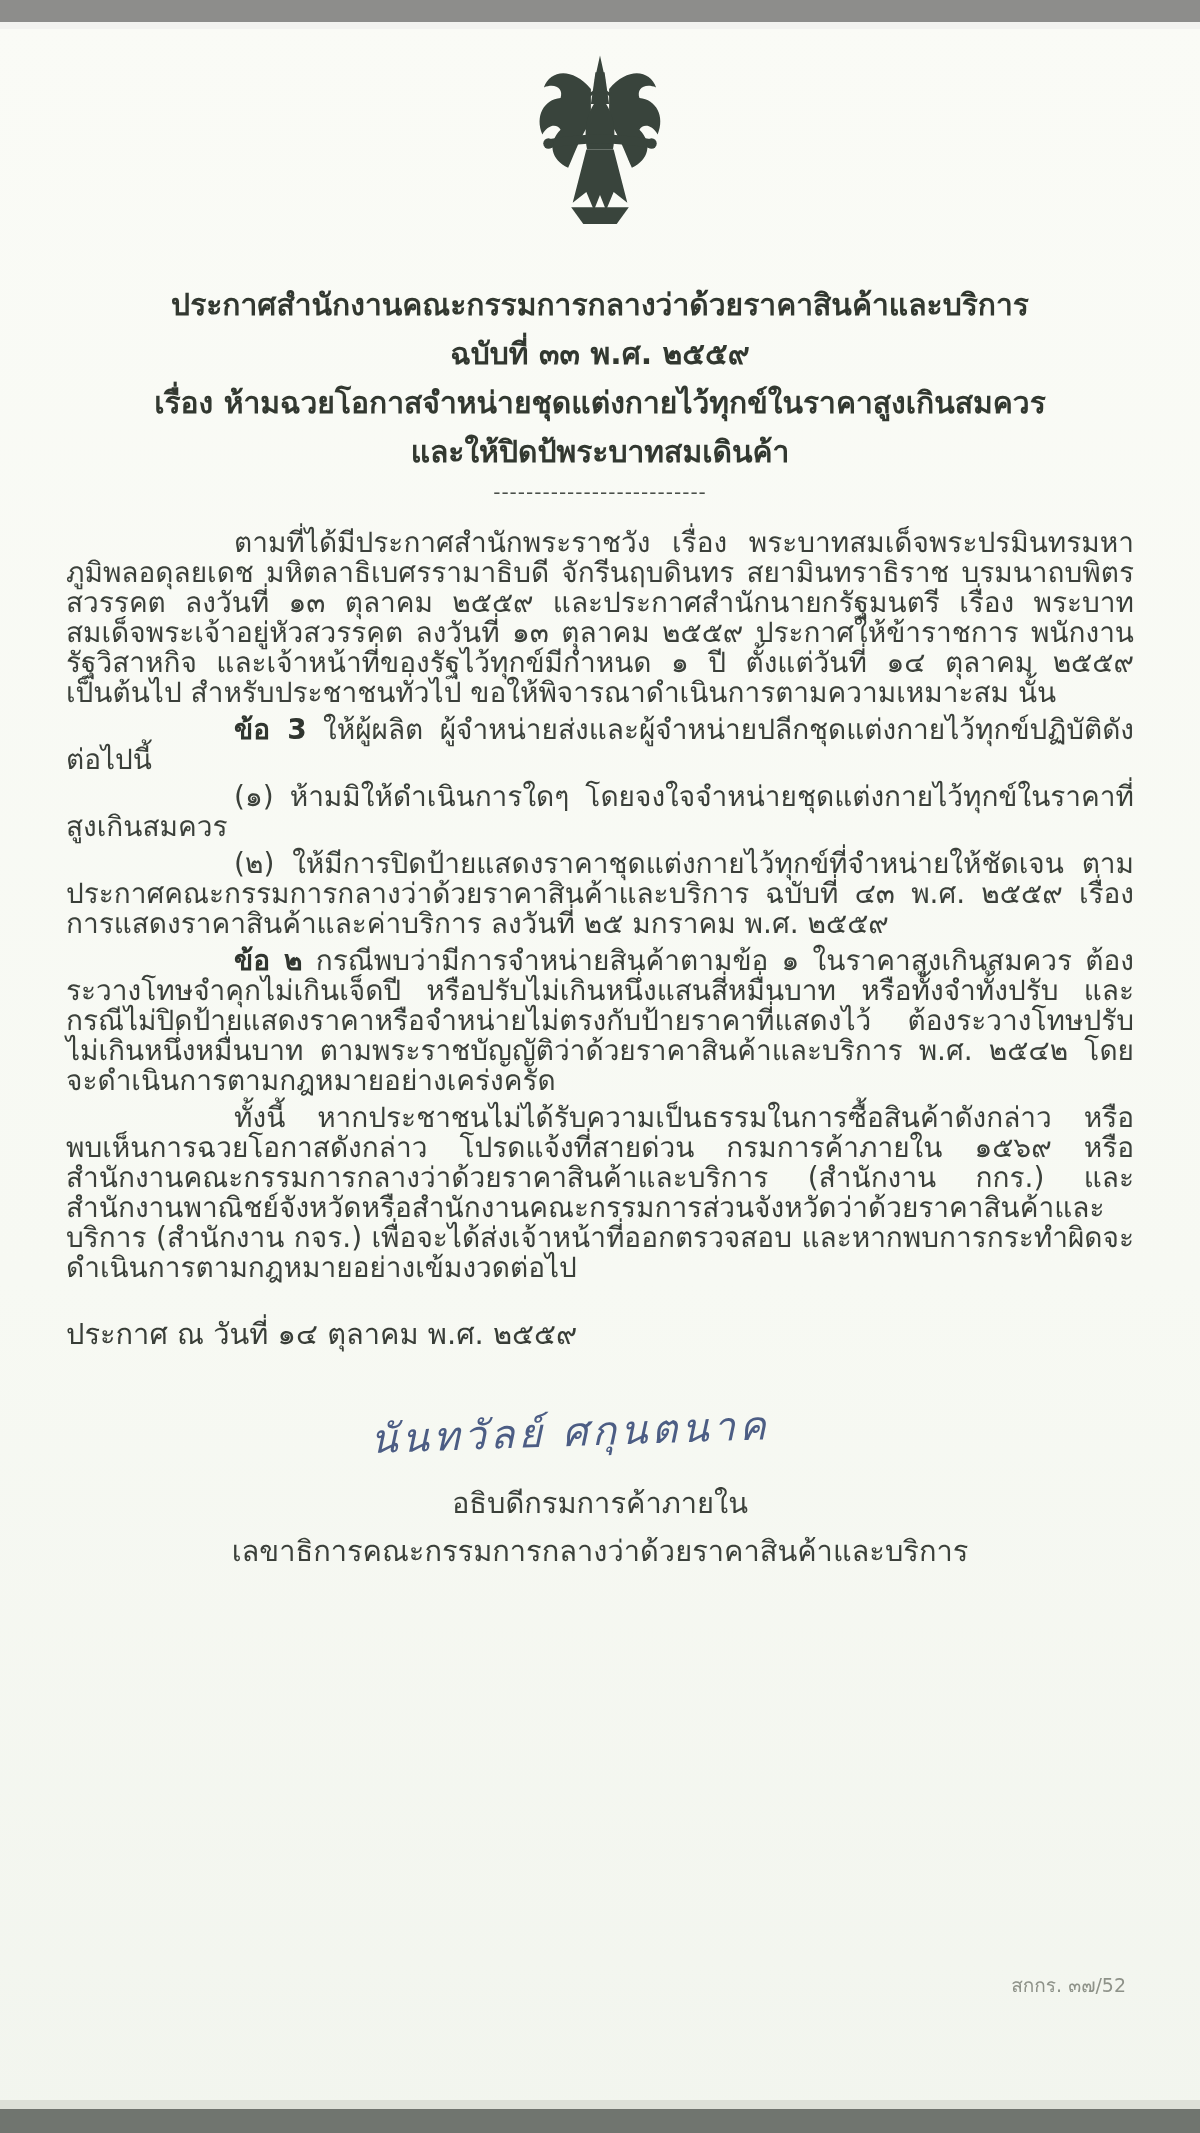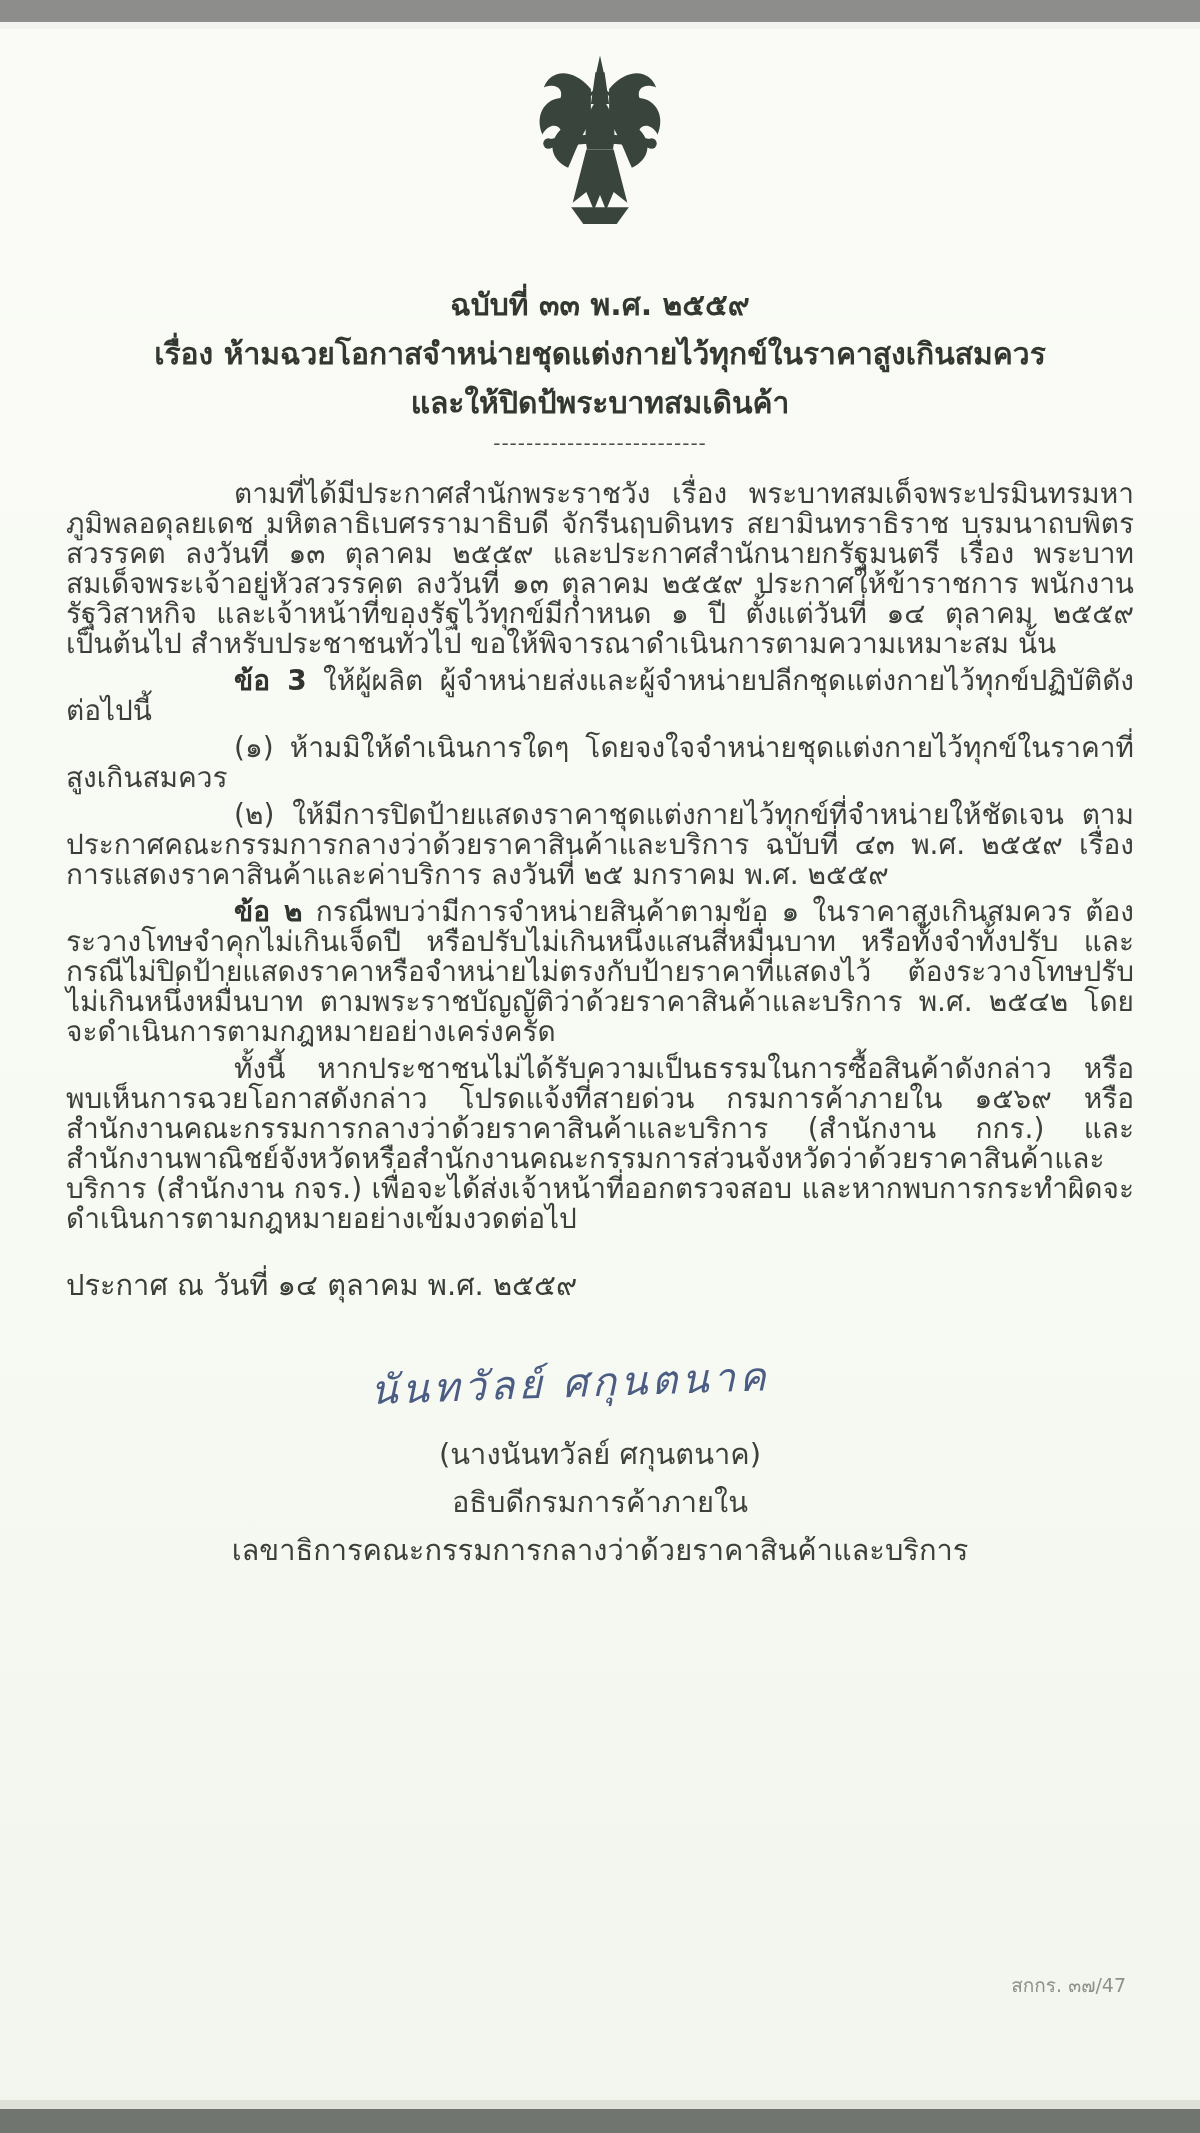--- a/index.html
+++ b/index.html
@@ -48,20 +48,21 @@
         <path d="M50 28 C41 37 39 50 41.5 63 L58.5 63 C61 50 59 37 50 28 Z"></path>
         <path d="M17 56 Q50 50 83 56 L83 62 Q50 56 17 62 Z"></path>
         <circle cx="16" cy="59" r="3.4"></circle>
         <circle cx="84" cy="59" r="3.4"></circle>
         <path d="M41 63 L32 98 L41 91 L46 103 L50 93 L54 103 L59 91 L68 98 L59 63 Z"></path>
         <path d="M31 101 L69 101 L61 112 L39 112 Z"></path>
       </svg>
     </div>
 
     <div class="title-block">
+      <div>ประกาศสำนักงานคณะกรรมการกลางว่าด้วยราคาสินค้าและบริการ</div>
       <div>ฉบับที่ ๓๓ พ.ศ. ๒๕๕๙</div>
       <div>เรื่อง ห้ามฉวยโอกาสจำหน่ายชุดแต่งกายไว้ทุกข์ในราคาสูงเกินสมควร</div>
       <div>และให้ปิดป้พระบาทสมเดินค้า</div>
     </div>
 
     <div class="sep">--------------------------</div>
 
     <div class="body-block">
       <p class="para indent"><b class="lead"></b><span>ตามที่ได้มีประกาศสำนักพระราชวัง เรื่อง พระบาทสมเด็จพระปรมินทรมหาภูมิพลอดุลยเดช มหิตลาธิเบศรรามาธิบดี จักรีนฤบดินทร สยามินทราธิราช บรมนาถบพิตร สวรรคต ลงวันที่ ๑๓ ตุลาคม ๒๕๕๙ และประกาศสำนักนายกรัฐมนตรี เรื่อง พระบาทสมเด็จพระเจ้าอยู่หัวสวรรคต ลงวันที่ ๑๓ ตุลาคม ๒๕๕๙ ประกาศให้ข้าราชการ พนักงานรัฐวิสาหกิจ และเจ้าหน้าที่ของรัฐไว้ทุกข์มีกำหนด ๑ ปี ตั้งแต่วันที่ ๑๔ ตุลาคม ๒๕๕๙ เป็นต้นไป สำหรับประชาชนทั่วไป ขอให้พิจารณาดำเนินการตามความเหมาะสม นั้น</span></p>
       <p class="para indent"><b class="lead">ข้อ 3</b><span> ให้ผู้ผลิต ผู้จำหน่ายส่งและผู้จำหน่ายปลีกชุดแต่งกายไว้ทุกข์ปฏิบัติดังต่อไปนี้</span></p>
@@ -69,22 +70,21 @@
       <p class="para indent"><b class="lead"></b><span>(๒) ให้มีการปิดป้ายแสดงราคาชุดแต่งกายไว้ทุกข์ที่จำหน่ายให้ชัดเจน ตามประกาศคณะกรรมการกลางว่าด้วยราคาสินค้าและบริการ ฉบับที่ ๔๓ พ.ศ. ๒๕๕๙ เรื่อง การแสดงราคาสินค้าและค่าบริการ ลงวันที่ ๒๕ มกราคม พ.ศ. ๒๕๕๙</span></p>
       <p class="para indent"><b class="lead">ข้อ ๒</b><span> กรณีพบว่ามีการจำหน่ายสินค้าตามข้อ ๑ ในราคาสูงเกินสมควร ต้องระวางโทษจำคุกไม่เกินเจ็ดปี หรือปรับไม่เกินหนึ่งแสนสี่หมื่นบาท หรือทั้งจำทั้งปรับ และกรณีไม่ปิดป้ายแสดงราคาหรือจำหน่ายไม่ตรงกับป้ายราคาที่แสดงไว้ ต้องระวางโทษปรับไม่เกินหนึ่งหมื่นบาท ตามพระราชบัญญัติว่าด้วยราคาสินค้าและบริการ พ.ศ. ๒๕๔๒ โดยจะดำเนินการตามกฎหมายอย่างเคร่งครัด</span></p>
       <p class="para indent"><b class="lead"></b><span>ทั้งนี้ หากประชาชนไม่ได้รับความเป็นธรรมในการซื้อสินค้าดังกล่าว หรือพบเห็นการฉวยโอกาสดังกล่าว โปรดแจ้งที่สายด่วน กรมการค้าภายใน ๑๕๖๙  หรือสำนักงานคณะกรรมการกลางว่าด้วยราคาสินค้าและบริการ (สำนักงาน กกร.) และสำนักงานพาณิชย์จังหวัดหรือสำนักงานคณะกรรมการส่วนจังหวัดว่าด้วยราคาสินค้าและบริการ (สำนักงาน กจร.) เพื่อจะได้ส่งเจ้าหน้าที่ออกตรวจสอบ และหากพบการกระทำผิดจะดำเนินการตามกฎหมายอย่างเข้มงวดต่อไป</span></p>
     </div>
 
     <div class="dateline">ประกาศ ณ วันที่  ๑๔  ตุลาคม  พ.ศ. ๒๕๕๙</div>
 
     <div class="sig">นันทวัลย์  ศกุนตนาค</div>
 
     <div class="name-block">
-      <div>(นางนันทวัลย์   ศกุนตนาค)</div>
       <div>อธิบดีกรมการค้าภายใน</div>
       <div>เลขาธิการคณะกรรมการกลางว่าด้วยราคาสินค้าและบริการ</div>
     </div>
 
-    <div class="ref">สกกร. ๓๗/47</div>
+    <div class="ref">สกกร. ๓๗/52</div>
   </div>
 
   <div class="bar-bottom"></div>
 </div>
 
 </body></html>

